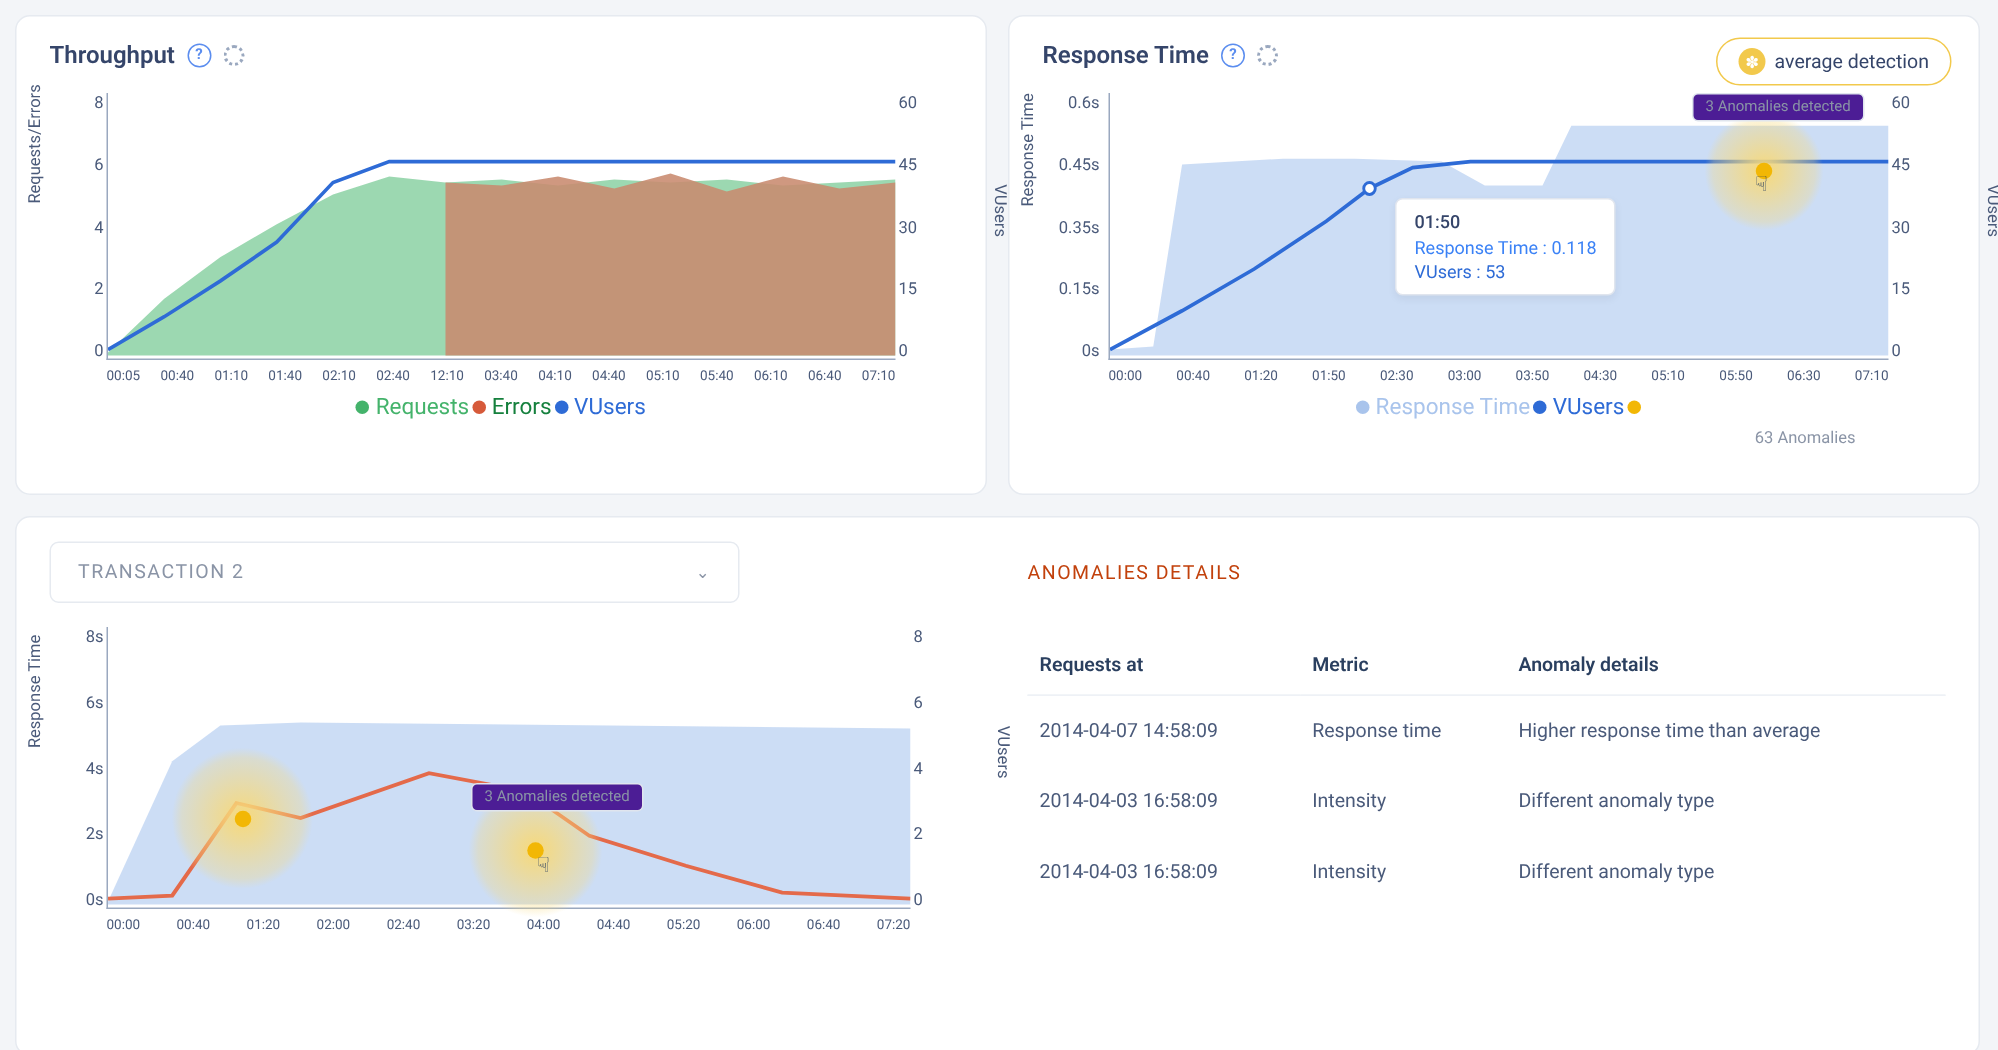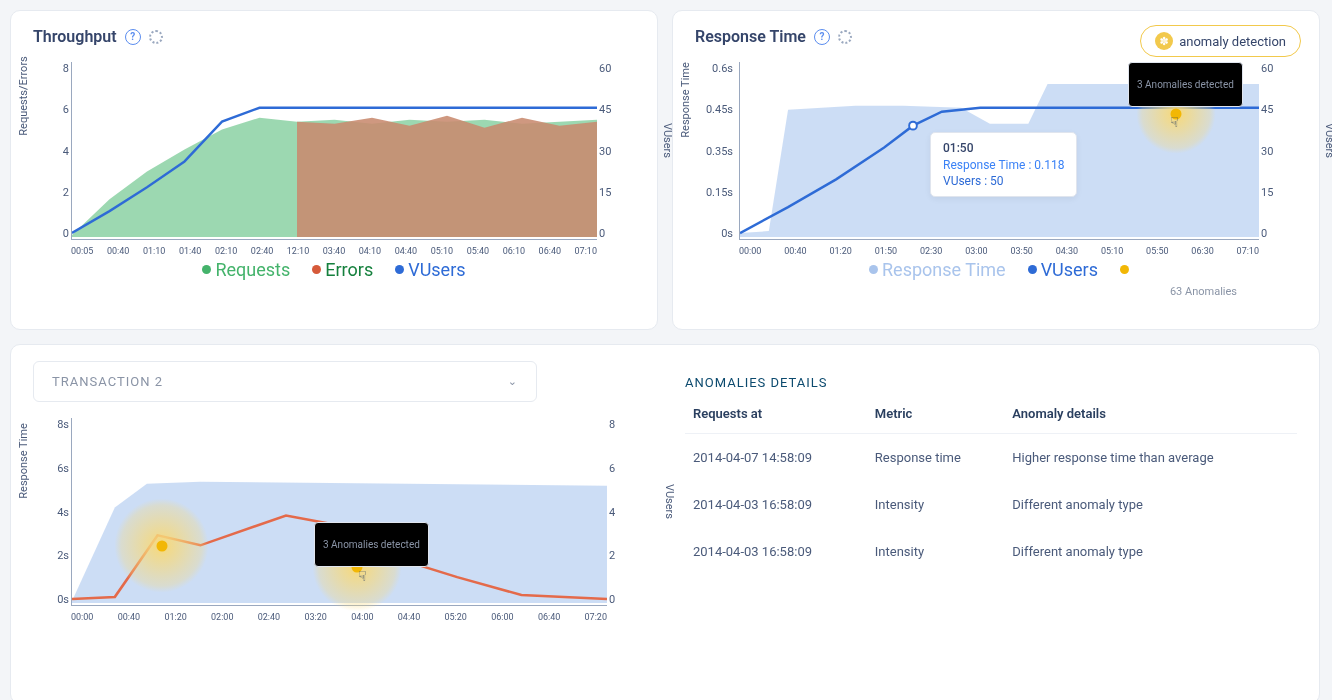--- a/index.html
+++ b/index.html
@@ -11,37 +11,37 @@
 .spinner{width:14px;height:14px;border:2px dotted #9aa8bf;border-radius:50%;display:inline-block}
 .anomaly-btn{position:absolute;top:14px;right:18px;border:1.5px solid #f2c94c;border-radius:18px;padding:6px 14px;font-size:13px;color:#35456a;display:flex;align-items:center;gap:6px;background:#fff}
 .gear-icon{display:inline-flex;width:18px;height:18px;background:#f2c94c;border-radius:50%;align-items:center;justify-content:center;color:#fff;font-size:11px}
 .chart-area{position:relative;height:230px;margin-top:8px}
 .y-axis-label{position:absolute;left:-10px;top:50%;transform:rotate(-90deg) translateX(50%);transform-origin:left center;font-size:11px;color:#4a5a7a;white-space:nowrap}
 .y-axis-label-right{position:absolute;right:-32px;top:50%;transform:rotate(90deg) translateX(-50%);transform-origin:right center;font-size:11px;color:#4a5a7a}
 .plot{position:absolute;left:38px;right:38px;top:8px;bottom:44px;border-left:1px solid #9aa8bf;border-bottom:1px solid #9aa8bf}
 .y-ticks{position:absolute;left:18px;top:8px;bottom:44px;width:18px;font-size:11px;color:#4a5a7a;display:flex;flex-direction:column;justify-content:space-between;align-items:flex-end}
 .y-ticks-right{position:absolute;right:18px;top:8px;bottom:44px;width:18px;font-size:11px;color:#4a5a7a;display:flex;flex-direction:column;justify-content:space-between;align-items:flex-start}
 .x-ticks{position:absolute;left:38px;right:38px;bottom:28px;display:flex;justify-content:space-between;font-size:9px;color:#4a5a7a}
-.legend{position:absolute;left:38px;right:38px;bottom:4px;display:flex;justify-content:center;gap:22px;font-size:18px}
+.legend{position:absolute;left:38px;right:38px;bottom:4px;display:flex;justify-content:center;gap:2px;font-size:15px}
 .legend-item{display:flex;align-items:center;gap:4px}
 .dot{width:9px;height:9px;border-radius:50%;display:inline-block}
 .sub-legend{position:absolute;right:60px;bottom:-14px;font-size:11px;color:#8a94a6}
 .tooltip{position:absolute;background:#fff;border:1px solid #e0e5ee;border-radius:5px;padding:8px 12px;font-size:12px;color:#4a5a7a;box-shadow:0 2px 6px rgba(0,0,0,0.06);z-index:5}
 .tooltip .t1{color:#35456a;font-weight:500;margin-bottom:3px}
 .tooltip .t2{color:#3b82f6;margin-bottom:2px}
 .tooltip .t3{color:#2e6bd6}
 .anomaly-glow{position:absolute;width:80px;height:80px;background:radial-gradient(circle,#f7d97a 0%,rgba(247,217,122,0.3) 60%,transparent 70%);border-radius:50%;z-index:3}
 .anomaly-core{position:absolute;width:11px;height:11px;background:#f2b705;border-radius:50%;left:50%;top:50%;transform:translate(-50%,-50%)}
-.anomaly-tip{position:absolute;background:#000000;border:1px solid #e0e5ee;border-radius:4px;padding:16px 8px;font-size:10px;color:#8a94a6;white-space:nowrap;z-index:6}
+.anomaly-tip{position:absolute;background:#4c1d95;border:1px solid #e0e5ee;border-radius:4px;padding:3px 8px;font-size:10px;color:#8a94a6;white-space:nowrap;z-index:6}
 .cursor-icon{position:absolute;font-size:14px;z-index:7}
 .bottom-card{grid-column:1/3}
 .bottom-grid{display:grid;grid-template-columns:1fr 1fr;gap:40px;height:100%}
-.trans-select{border:1px solid #e6eaf0;border-radius:6px;padding:12px 18px;display:flex;justify-content:space-between;align-items:center;font-size:13px;letter-spacing:1px;color:#8a94a6;margin-bottom:8px;width:504px}
+.trans-select{border:1px solid #e6eaf0;border-radius:6px;padding:12px 18px;display:flex;justify-content:space-between;align-items:center;font-size:13px;letter-spacing:1px;color:#8a94a6;margin-bottom:8px;width:460px}
 .chev{font-size:11px;color:#8a94a6}
-.details-title{font-size:13px;letter-spacing:1px;color:#0c4a6e;margin:14px 0 4px}
+.details-title{font-size:13px;letter-spacing:1px;color:#c2410c;margin:14px 0 34px}
 table{width:100%;border-collapse:collapse;font-size:13px}
 th{text-align:left;font-weight:600;color:#2a3f5f;padding:12px 8px;border-bottom:1px solid #eef1f6}
 td{padding:16px 8px;color:#4a5a7a;border-bottom:0}
 svg{width:100%;height:100%;display:block}
 </style>
 </head>
 <body>
 
 <div class="dashboard">
 
@@ -110,21 +110,21 @@
   </div>
 
   <div class="card">
     <div class="card-title">
       <span>Response Time</span>
       <span class="help-icon">?</span>
       <span class="spinner"></span>
     </div>
     <div class="anomaly-btn">
       <span class="gear-icon">✽</span>
-      <span>anomaly detection</span>
+      <span>average detection</span>
     </div>
     <div class="chart-area">
       <div class="y-axis-label">Response Time</div>
       <div class="y-axis-label-right">VUsers</div>
       <div class="y-ticks" style="left:8px;width:30px">
         <span>0.6s</span>
           <span>0.45s</span>
           <span>0.35s</span>
           <span>0.15s</span>
           <span>0s</span>
@@ -143,21 +143,21 @@
           <circle cx="180" cy="64" r="4" fill="#fff" stroke="#2e6bd6" stroke-width="2"></circle>
         </svg>
         <div class="anomaly-glow" style="left:396px;top:12px">
           <div class="anomaly-core"></div>
         </div>
         <div class="anomaly-tip" style="left:388px;top:0px">3 Anomalies detected</div>
         <span class="cursor-icon" style="left:430px;top:52px">☟</span>
         <div class="tooltip" style="left:190px;top:70px">
           <div class="t1">01:50</div>
           <div class="t2">Response Time : 0.118</div>
-          <div class="t3">VUsers : 50</div>
+          <div class="t3">VUsers : 53</div>
         </div>
       </div>
       <div class="x-ticks" style="left:44px">
         <span>00:00</span>
           <span>00:40</span>
           <span>01:20</span>
           <span>01:50</span>
           <span>02:30</span>
           <span>03:00</span>
           <span>03:50</span>

